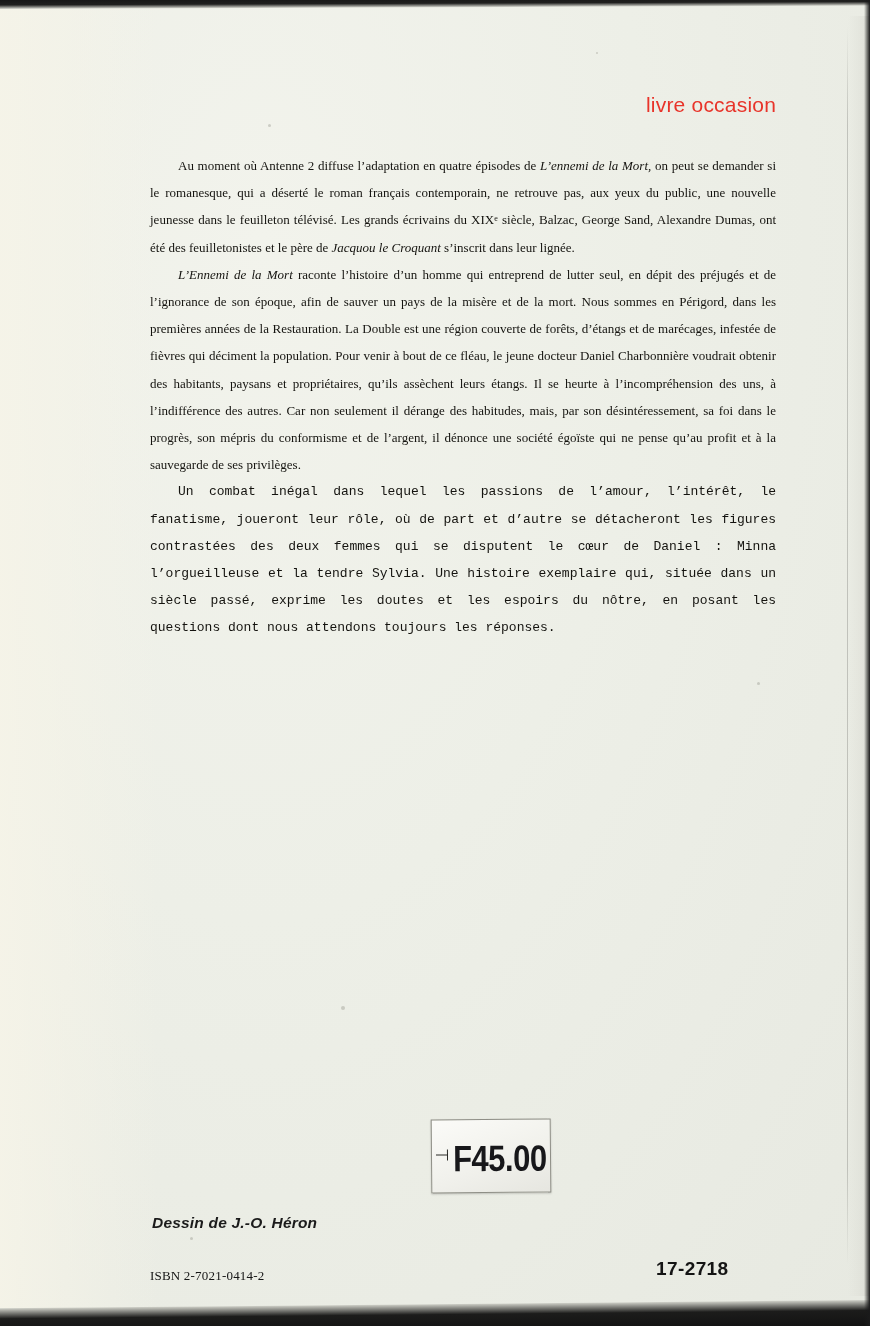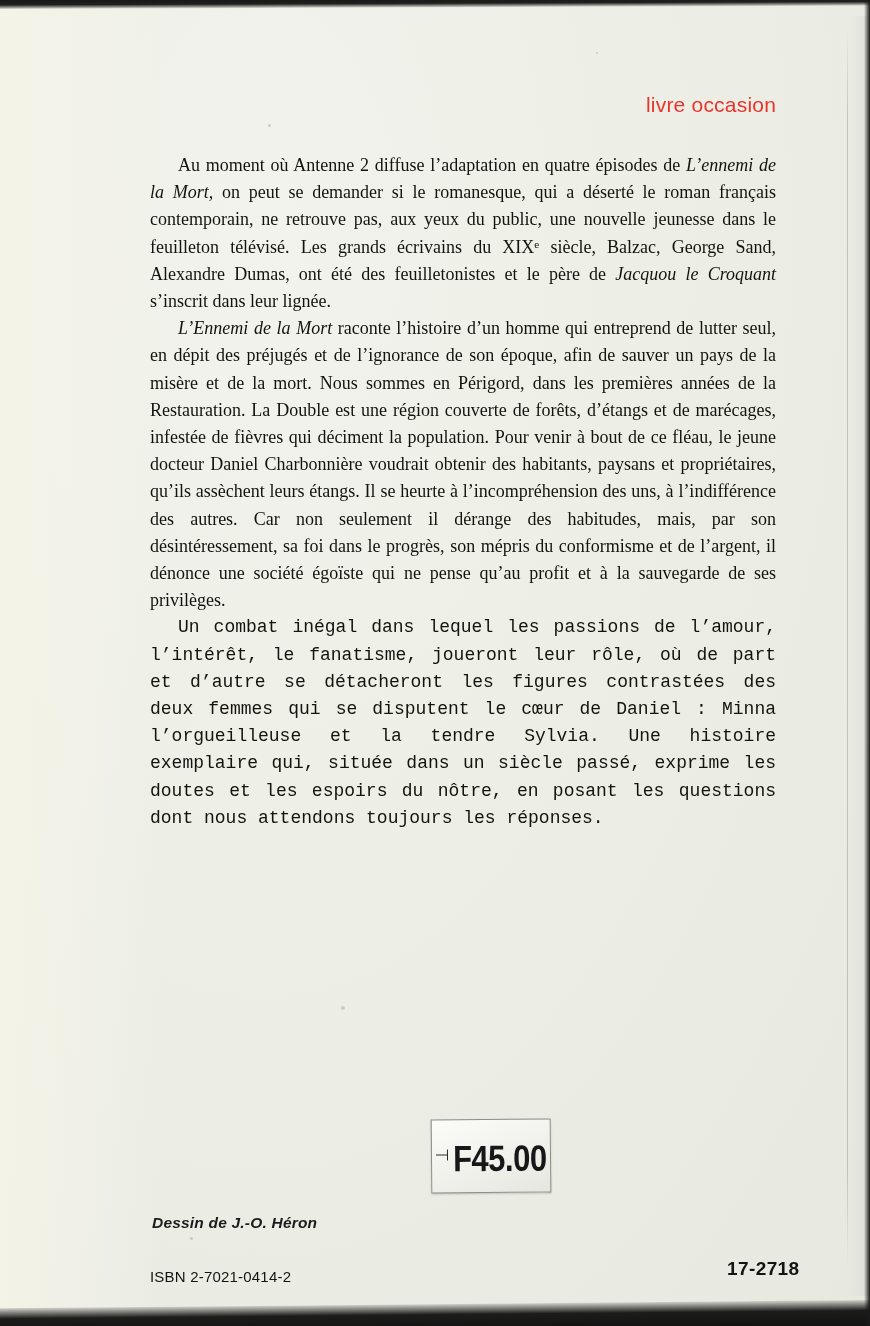--- a/index.html
+++ b/index.html
@@ -77,21 +77,21 @@
     background: linear-gradient(to left, #1a1a1a, rgba(26,26,26,0));
   }
 
   
   .blurb {
     position: absolute;
     left: 150px;
     top: 152px;
     width: 626px;
     color: #14130f;
-    font-size: 18px;
+    font-size: 13px;
     line-height: 27.2px;
     text-align: justify;
     text-justify: inter-word;
     -webkit-font-smoothing: antialiased;
   }
   .blurb p {
     margin: 0;
     text-indent: 28px;
     hyphens: manual;
   }
@@ -156,28 +156,28 @@
     font-style: italic;
     font-weight: bold;
     font-size: 15.5px;
     color: #1b1b1b;
     letter-spacing: .2px;
   }
   .isbn {
     position: absolute;
     left: 150px;
     top: 1268px;
-    font-family: Liberation Sans, sans-serif;
-    font-size: 15px;
+    font-family: Liberation Serif, serif;
+    font-size: 13px;
     color: #141414;
     letter-spacing: .2px;
   }
   .ref {
     position: absolute;
-    left: 727px;
+    left: 656px;
     top: 1258px;
     font-family: "Liberation Sans", sans-serif;
     font-weight: bold;
     font-size: 19px;
     color: #141414;
     letter-spacing: .4px;
   }
 
   
   .watermark {

